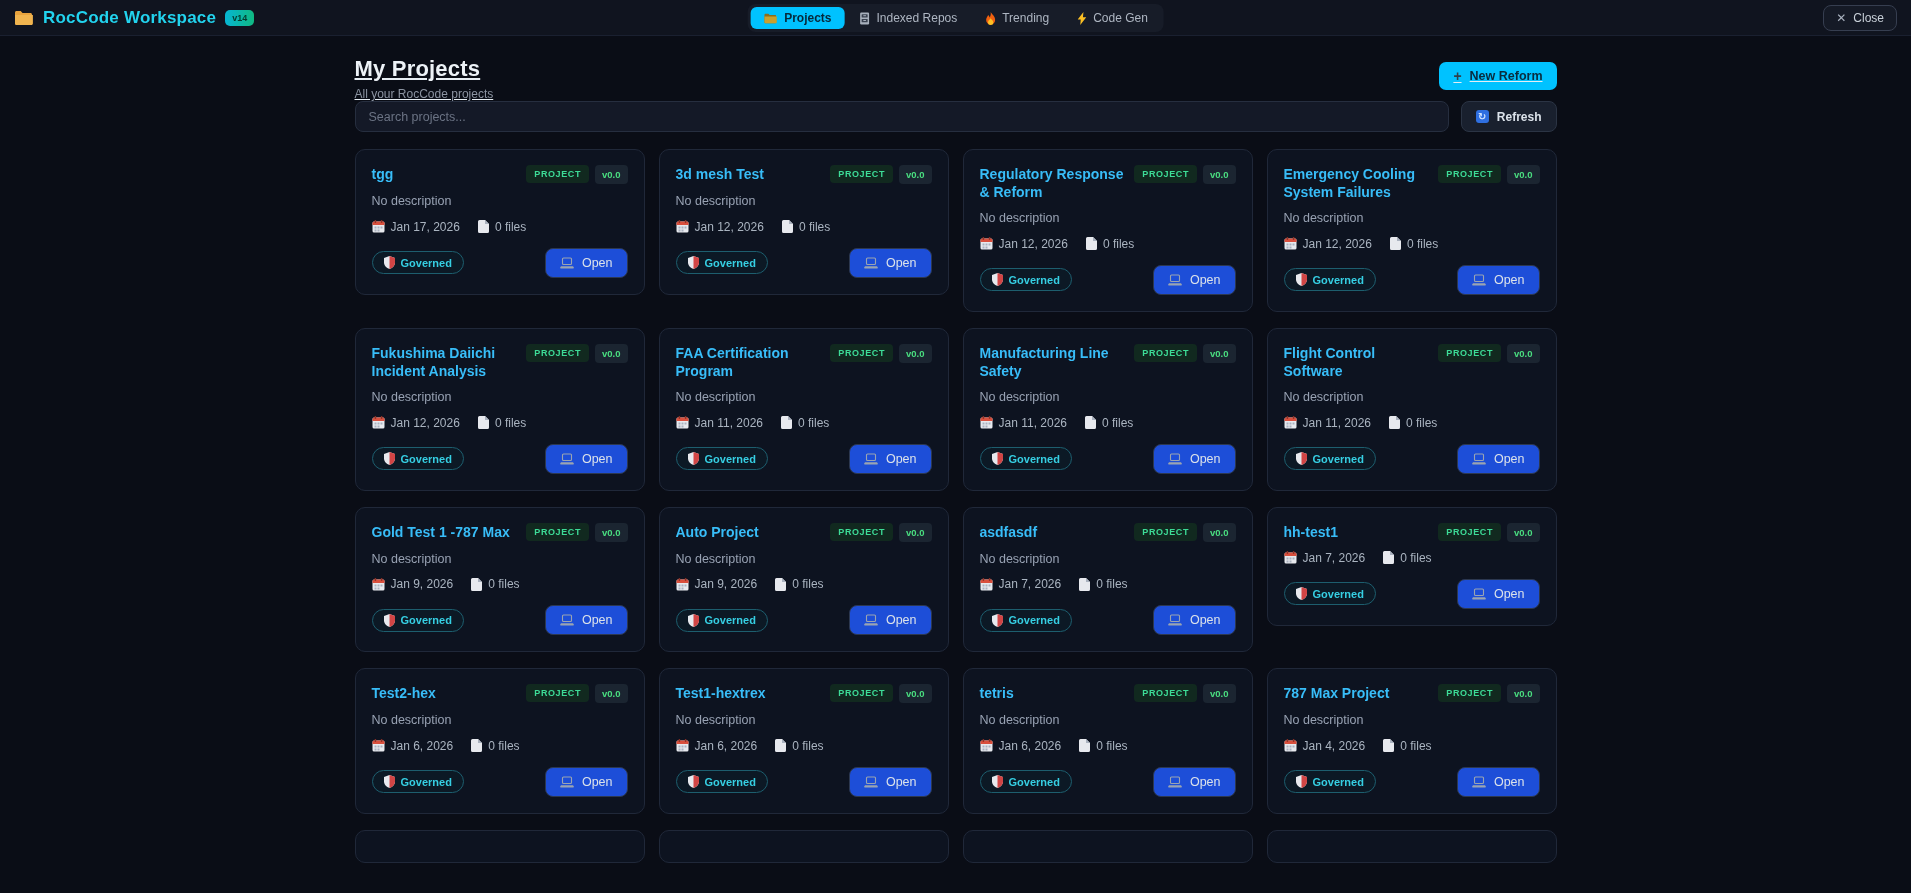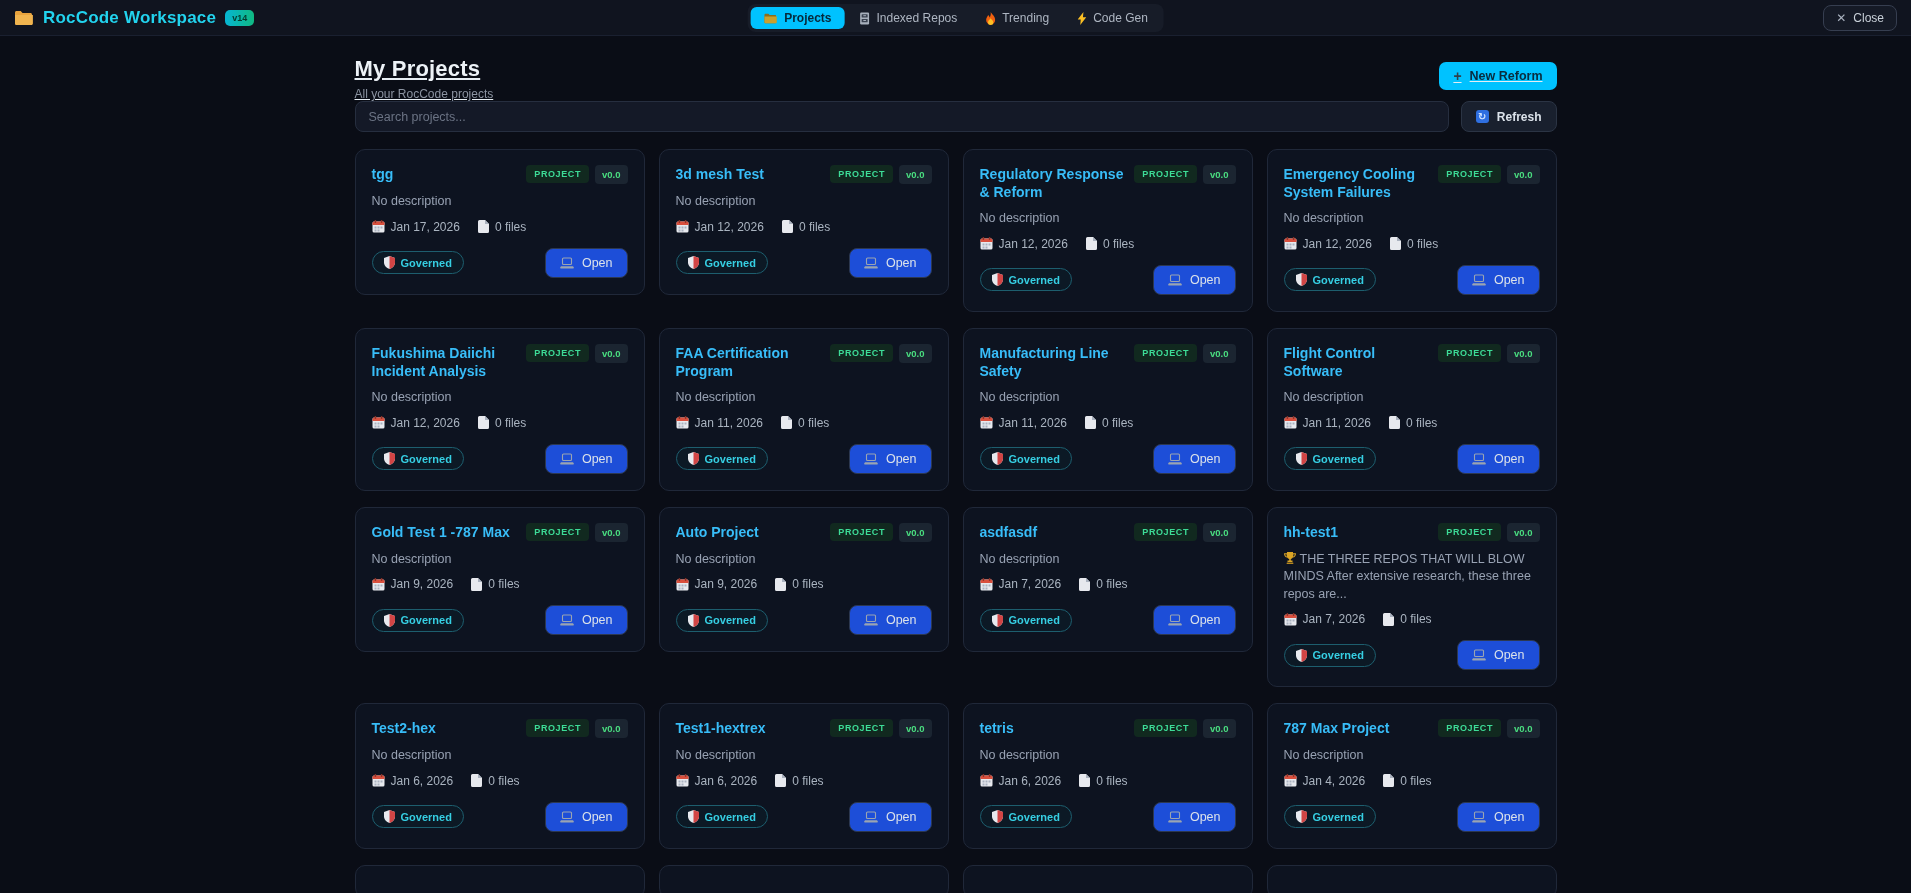--- a/index.html
+++ b/index.html
@@ -752,26 +752,20 @@
   </div>
 
   <div class="card">
     <div class="card-head">
       <a class="card-title">hh-test1</a>
       <div class="card-badges">
         <span class="badge-project">PROJECT</span>
         <span class="badge-version">v0.0</span>
       </div>
     </div>
-    <div class="card-desc">
-      <span class="trophy" style="display: inline-block;"><svg width="12" height="12" viewBox="0 0 12 12">
-        <path d="M3 0h6v1.2h3c0 2.4-1.3 4-3.2 4.4A3.3 3.3 0 0 1 6.8 7v1.6h1.7V10H3.5V8.6h1.7V7a3.3 3.3 0 0 1-2-1.4C1.3 5.2 0 3.6 0 1.2h3zM1.2 2.3c.2 1.3.8 2.1 1.8 2.5-.3-.8-.4-1.6-.4-2.5zm9.6 0h-1.4c0 .9-.1 1.7-.4 2.5 1-.4 1.6-1.2 1.8-2.5z" fill="#d9a425"></path>
-        <rect x="2.6" y="10.5" width="6.8" height="1.5" rx="0.4" fill="#b4861e"></rect>
-      </svg></span><span class="desc-text">THE THREE REPOS THAT WILL BLOW MINDS After extensive research, these three repos are...</span>
-    </div>
     <div class="card-meta">
       <span class="meta-item">
         <svg width="13" height="13" viewBox="0 0 13 13">
           <rect x="0.5" y="1.5" width="12" height="11" rx="1.5" fill="#e7e9ee"></rect>
           <path d="M.5 3A1.5 1.5 0 0 1 2 1.5h9A1.5 1.5 0 0 1 12.5 3v2H.5z" fill="#d94f3d"></path>
           <rect x="2.6" y="0" width="1.6" height="3" rx="0.7" fill="#8f3227"></rect>
           <rect x="8.8" y="0" width="1.6" height="3" rx="0.7" fill="#8f3227"></rect>
           <rect x="2.5" y="6.5" width="2" height="2" fill="#aab2bf"></rect>
           <rect x="5.5" y="6.5" width="2" height="2" fill="#aab2bf"></rect>
           <rect x="8.5" y="6.5" width="2" height="2" fill="#aab2bf"></rect>

